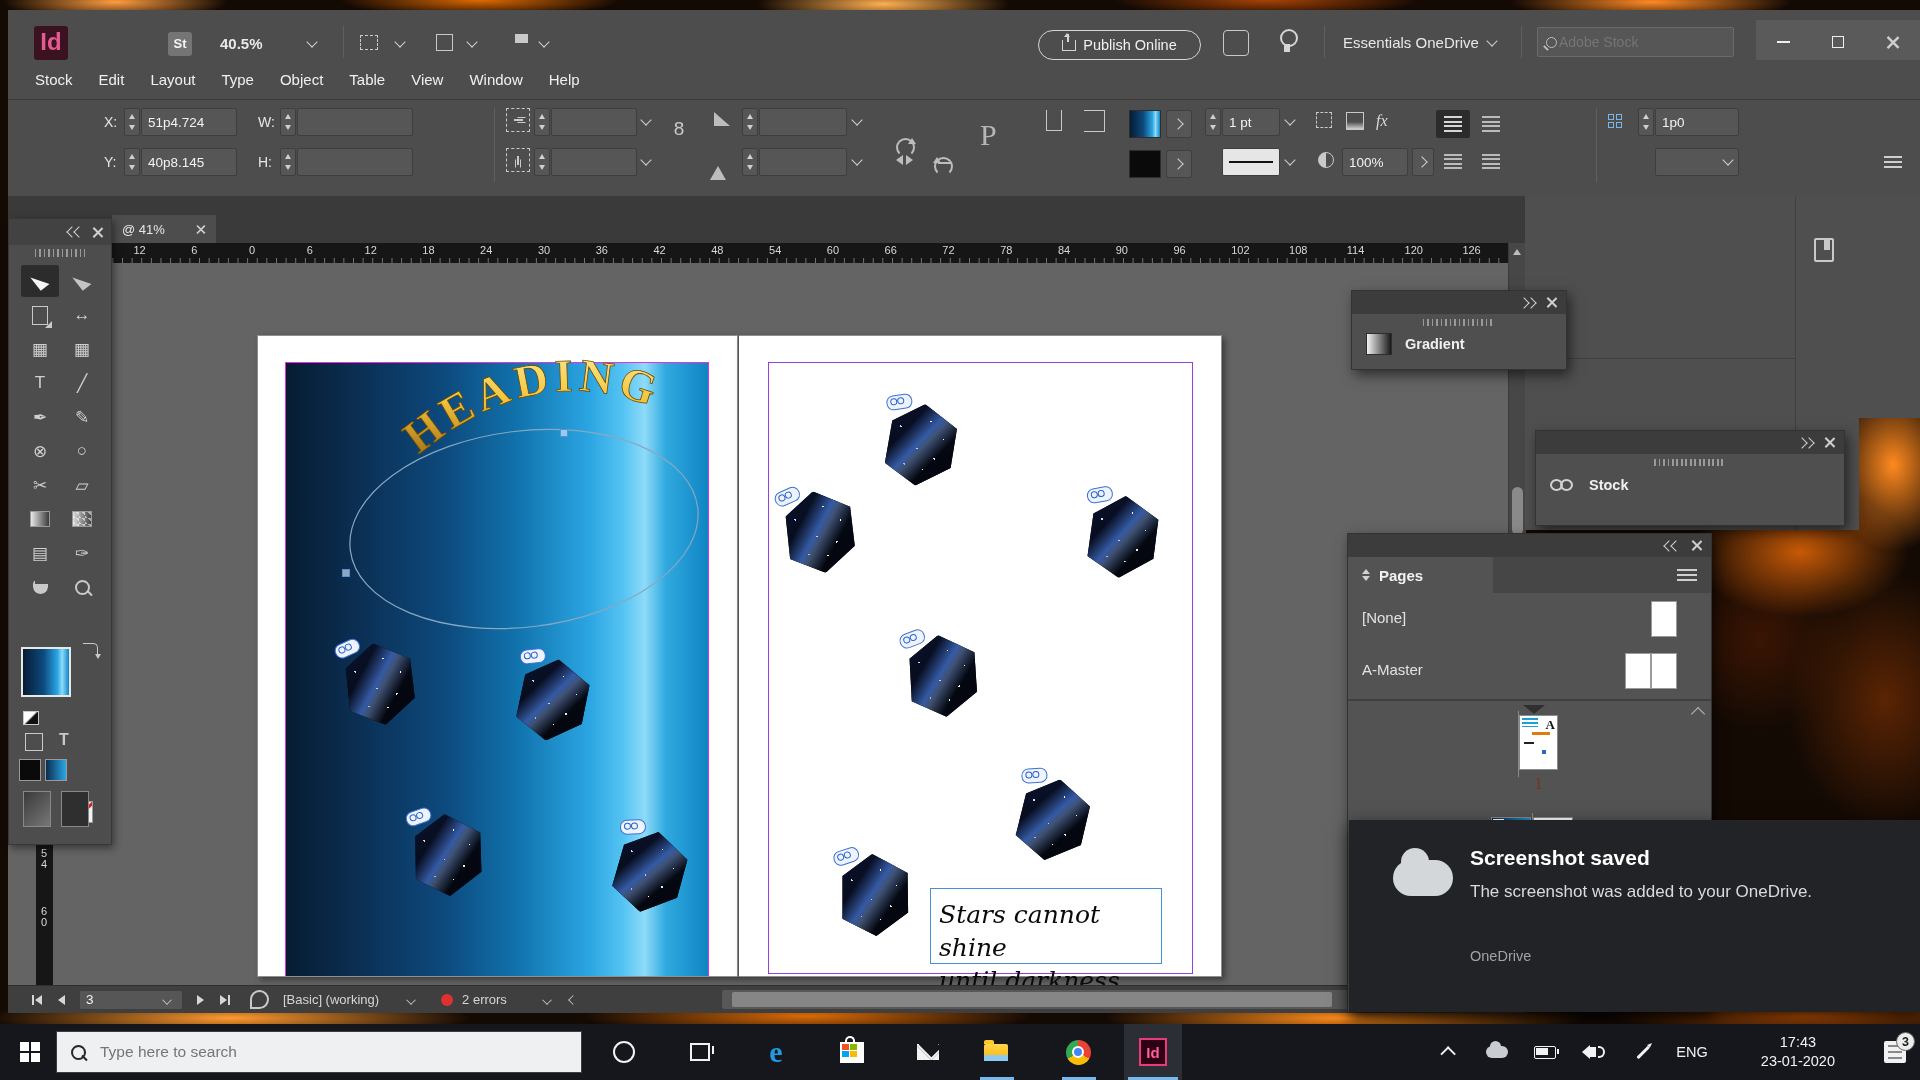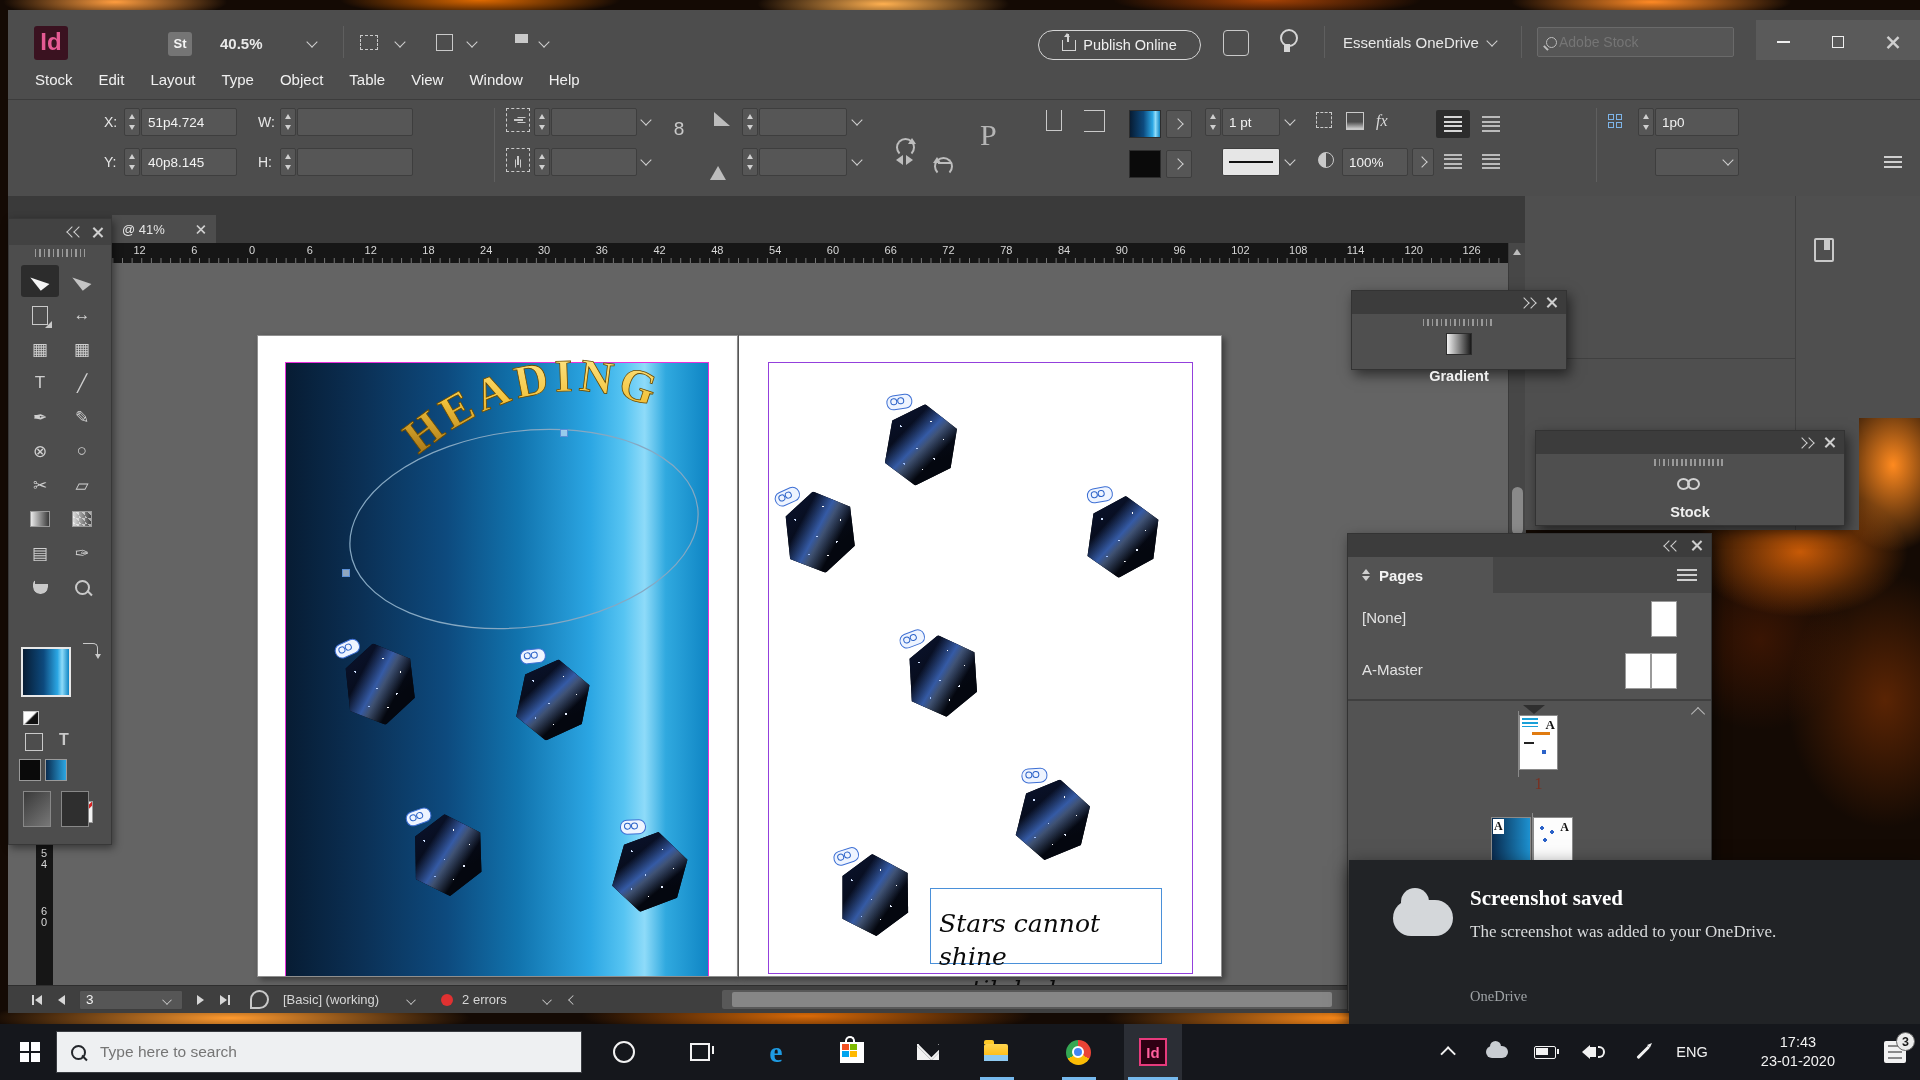--- a/index.html
+++ b/index.html
@@ -100,21 +100,21 @@
       radial-gradient(1.2px 1.2px at 80% 40%,#ffffff 50%,transparent 51%),
       radial-gradient(1.2px 1.2px at 55% 80%,#ffffff 50%,transparent 51%),
       linear-gradient(128deg,rgba(10,20,50,0) 30%,rgba(64,110,200,.8) 47%,rgba(150,190,255,.4) 53%,rgba(10,20,50,0) 68%),
       linear-gradient(150deg,#0b1430,#04070f 70%);}
   .hexwrap{position:absolute;width:74px;height:82px;}
   .badge{position:absolute;left:-2px;top:-7px;width:24px;height:13px;background:#eef4ff;border:1px solid #3d6fd4;
     border-radius:7px;transform:rotate(-14deg);}
   .badge::before,.badge::after{content:"";position:absolute;top:2px;width:7px;height:7px;border:1.8px solid #2b62c8;border-radius:50%;box-sizing:border-box;}
   .badge::before{left:3px;} .badge::after{left:10px;}
   #quote-frame{position:absolute;left:922px;top:625px;width:232px;height:76px;border:1px solid #4a90d9;
-    font-family:"DejaVu Serif",serif;font-style:italic;color:#0a0a0a;font-size:25px;line-height:33px;padding:18px 8px;box-sizing:border-box;}
+    font-family:"DejaVu Serif",serif;font-style:italic;color:#0a0a0a;font-size:25px;line-height:33px;padding:9px 8px;box-sizing:border-box;}
   .handle{position:absolute;width:8px;height:8px;border:1.5px solid #5b8fd6;background:rgba(215,232,250,.65);box-sizing:border-box;}
   
   #vscroll{left:1508px;top:243px;width:17px;height:742px;background:#474747;border-left:1px solid #3a3a3a;}
   #vthumb{position:absolute;left:3px;top:244px;width:11px;height:48px;background:#8a8a8a;border-radius:6px;}
   .scr-ar{position:absolute;left:4px;width:0;height:0;border-left:4.5px solid transparent;border-right:4.5px solid transparent;}
   
   #statusbar{left:8px;top:985px;width:1517px;height:27px;background:#3f3f3f;border-top:1px solid #2e2e2e;
     display:flex;align-items:center;font-size:13px;color:#d6d6d6;}
   .tri{width:0;height:0;border-top:5px solid transparent;border-bottom:5px solid transparent;}
   .tri.r{border-left:7px solid #d6d6d6;} .tri.l{border-right:7px solid #d6d6d6;}
@@ -153,21 +153,21 @@
   #dock{left:1525px;top:196px;width:395px;height:222px;background:#4f4f4f;}
   #dock2{left:1525px;top:418px;width:333px;height:112px;background:#4f4f4f;}
   #dock-sep{left:1567px;top:358px;width:290px;height:1px;background:#404040;}
   #dock-strip{left:1795px;top:196px;width:63px;height:334px;background:#4f4f4f;border-left:1px solid #404040;}
   .bookic{position:absolute;left:1814px;top:238px;width:20px;height:24px;border:2px solid #c9c9c9;border-radius:2px;box-sizing:border-box;}
   .bookic::after{content:"";position:absolute;right:2px;top:-2px;width:6px;height:12px;background:#c9c9c9;}
   
   .fpanel{position:absolute;background:#4f4f4f;box-shadow:3px 5px 12px rgba(0,0,0,.55);border:1px solid #333;box-sizing:border-box;}
   .fhead{height:23px;background:#3c3c3c;display:flex;align-items:center;justify-content:flex-end;gap:10px;padding:0 9px;}
   .fdots{height:10px;margin:3px auto 0;width:72px;background:repeating-linear-gradient(90deg,#9a9a9a 0 1.5px,transparent 1.5px 4.5px);background-size:100% 7px;background-position:center;background-repeat:no-repeat;}
-  .ftitle-row{display:flex;align-items:center;gap:13px;padding:6px 14px;color:#f0f0f0;font-weight:bold;font-size:14.5px;flex-direction:column;}
+  .ftitle-row{display:flex;align-items:center;gap:13px;padding:6px 14px;color:#f0f0f0;font-weight:bold;font-size:14.5px;}
   .grad-sw{width:24px;height:20px;border:1px solid #2d2d2d;background:linear-gradient(90deg,#f2f2f2,#191919);}
   .chainic{position:relative;width:26px;height:14px;}
   .chainic::before,.chainic::after{content:"";position:absolute;top:1px;width:13px;height:12px;border:2.6px solid #d2d2d2;border-radius:50%;box-sizing:border-box;}
   .chainic::before{left:0;} .chainic::after{left:10px;}
   
   #pages-panel{left:1347px;top:533px;width:365px;height:479px;background:#535353;box-shadow:3px 5px 12px rgba(0,0,0,.55);border:1px solid #333;box-sizing:border-box;}
   #pages-head{height:23px;background:#3c3c3c;display:flex;align-items:center;justify-content:flex-end;gap:10px;padding:0 9px;}
   #pages-tabrow{height:36px;background:#464646;position:relative;}
   #pages-tab{position:absolute;left:0;top:0;width:145px;height:36px;background:#535353;display:flex;align-items:center;gap:9px;padding-left:14px;box-sizing:border-box;color:#f2f2f2;font-weight:bold;font-size:15px;}
   .updown{display:inline-flex;flex-direction:column;gap:2px;}
@@ -192,21 +192,21 @@
   #pg23{position:relative;height:80px;}
   .pg23thumb{position:absolute;top:4px;width:40px;height:56px;border:1px solid #8a8a8a;box-sizing:border-box;}
   #pg2{left:143px;background:linear-gradient(90deg,#0a2c50,#1d91d0);}
   #pg2 .ta{position:absolute;left:1px;top:1px;background:#fff;color:#111;font-size:12px;font-weight:bold;padding:0 1px;font-family:"Liberation Serif",serif;}
   #pg3{left:185px;background:#fdfdfd;}
   #pg3 .ta{position:absolute;right:3px;top:2px;color:#111;font-size:12px;font-weight:bold;font-family:"Liberation Serif",serif;}
   #pg3 .dots{position:absolute;left:4px;top:6px;width:22px;height:20px;
     background:radial-gradient(3px 3px at 4px 4px,#2b62c8 60%,transparent 61%),radial-gradient(3px 3px at 14px 8px,#2b62c8 60%,transparent 61%),radial-gradient(3px 3px at 7px 16px,#2b62c8 60%,transparent 61%);}
   .pscroll{position:absolute;right:8px;width:9px;height:9px;border-right:1.7px solid #b9b9b9;border-bottom:1.7px solid #b9b9b9;}
   
-  #notification{left:1349px;top:860px;width:571px;height:192px;background:#212326;box-shadow:0 6px 18px rgba(0,0,0,.6);font-family:Liberation Serif, serif;}
+  #notification{left:1349px;top:820px;width:571px;height:192px;background:#212326;box-shadow:0 6px 18px rgba(0,0,0,.6);}
   #notif-cloud{position:absolute;left:44px;top:40px;width:60px;height:36px;background:#d4d7da;border-radius:18px;}
   #notif-cloud::before{content:"";position:absolute;left:8px;top:-12px;width:28px;height:28px;background:#d4d7da;border-radius:50%;}
   #notif-cloud::after{content:"";position:absolute;left:-8px;top:6px;width:30px;height:30px;background:#9aa0a6;border-radius:50%;z-index:-1;}
   #notif-title{position:absolute;left:121px;top:26px;font-size:21px;font-weight:bold;color:#ffffff;}
   #notif-body{position:absolute;left:121px;top:60px;width:420px;font-size:17px;line-height:24px;color:#d8dadc;}
   #notif-app{position:absolute;left:121px;top:128px;font-size:14.5px;color:#9fa3a6;}
   
   #taskbar{left:0;top:1024px;width:1920px;height:56px;background:#15171c;display:block;z-index:9;}
   .tb{position:absolute;top:0;height:56px;display:flex;align-items:center;justify-content:center;}
   #winlogo{left:10px;width:40px;}

